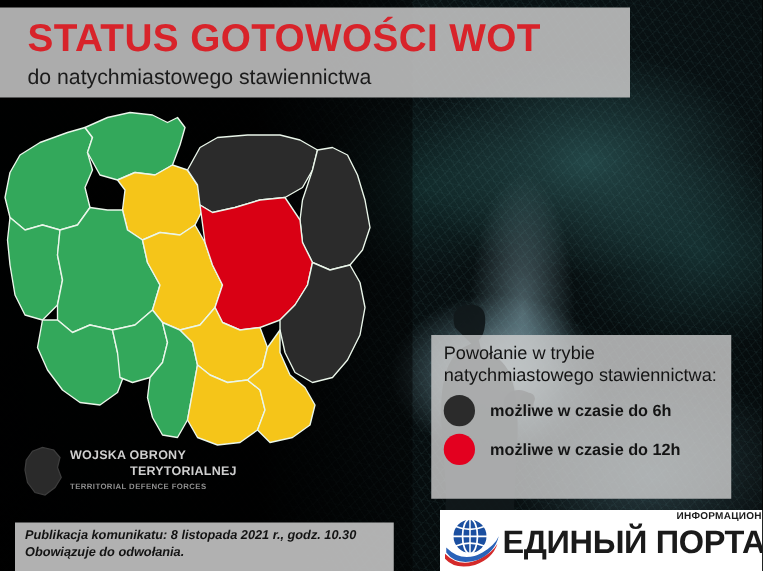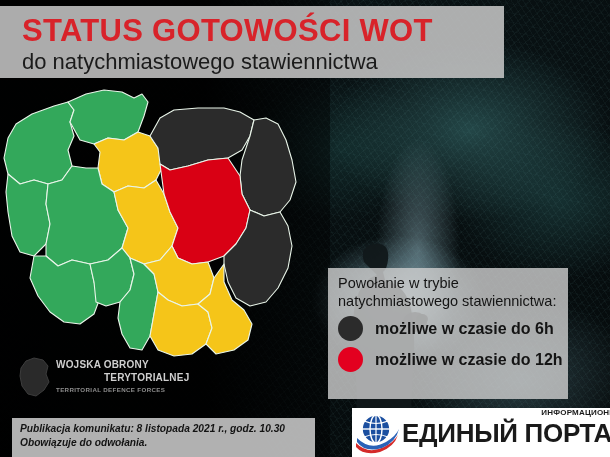--- a/index.html
+++ b/index.html
@@ -63,21 +63,21 @@
   .title-main {
     color: #d8232a;
     font-size: 31px;
     font-weight: bold;
     letter-spacing: .3px;
     line-height: 38px;
     white-space: nowrap;
   }
   .title-sub {
     color: #1b1b1b;
-    font-size: 22px;
+    font-size: 17px;
     line-height: 24px;
     white-space: nowrap;
   }
 
   
   .map-wrap { position: absolute; left: 2px; top: 88px; width: 330px; height: 320px; }
   .map-wrap svg { display: block; }
   .region { stroke: #eaf6ea; stroke-width: 1.1; stroke-linejoin: round; }
 
   
@@ -90,39 +90,39 @@
   .wot-line1 { top: 7px; }
   .wot-line2 { top: 20px; margin-left: 48px; }
   .wot-line3 {
     position: absolute; left: 38px; top: 34px;
     color: #8e8e8e; font-weight: bold; font-size: 6.2px;
     letter-spacing: .35px; white-space: nowrap;
   }
 
   
   .legend {
-    position: absolute; left: 328px; top: 268px;
+    position: absolute; left: 345px; top: 268px;
     width: 240px; height: 131px;
     background: rgba(208,208,208,0.80);
     padding: 6px 11px 0 10px;
   }
   .legend-title {
     color: #141414; font-size: 14.5px; line-height: 18px;
     white-space: nowrap;
   }
   .legend-rows { margin-top: 3px; }
   .legend-row {
     display: flex; align-items: center; height: 31px;
   }
   .dot {
     width: 25px; height: 25px; border-radius: 50%;
     flex: 0 0 auto; margin-right: 12px;
   }
   .legend-label {
-    color: #141414; font-size: 16px; font-weight: 600; white-space: nowrap;
+    color: #141414; font-size: 13px; font-weight: 600; white-space: nowrap;
   }
 
   
   .caption {
     position: absolute; left: 12px; top: 418px;
     width: 303px; height: 41px;
     background: rgba(206,206,206,0.86);
     padding: 4px 0 0 8px;
     font-style: italic;
   }

